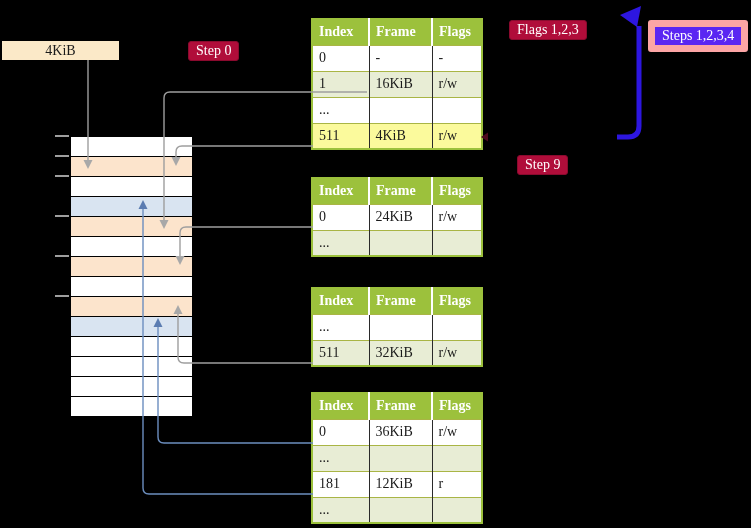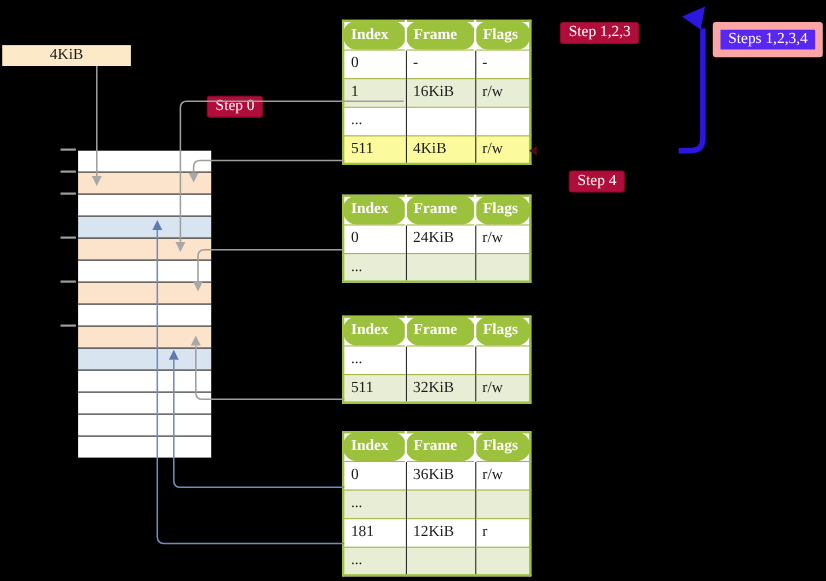--- a/index.html
+++ b/index.html
@@ -13,21 +13,21 @@
     position:absolute;color:#fff;font-size:14px;line-height:18px;
     padding:0 7px;border-radius:3px;white-space:nowrap;
   }
   .badge.red{background:var(--badge-red,#B00D3A);border:1px solid #8a0a2e;}
   .badge.blue{background:var(--badge-blue,#5A26F2);border:7px solid #fca5a5;}
   #size-label{
     position:absolute;left:2px;top:41px;width:117px;height:19px;
     background:var(--label-bg,#FBE9C8);color:#1a1a1a;font-size:14px;
     text-align:center;line-height:19px;
   }
-  #badge-step0{left:188px;top:41px;margin-top:46px;}
+  #badge-step0{left:188px;top:41px;}
   #badge-steps123{left:509px;top:20px;}
   #badge-steps1234{left:648px;top:20px;}
   #badge-step4{left:517px;top:155px;}
   
   #memory-column{
     position:absolute;left:70px;top:136px;width:121px;
     border:1px solid #000;box-sizing:content-box;z-index:1;
   }
   .mrow{height:19px;border-bottom:1px solid #000;}
   .mrow:last-child{border-bottom:none;}
@@ -39,44 +39,43 @@
   table.ptable{
     position:absolute;left:311px;width:170px;table-layout:fixed;
     border-collapse:collapse;background:#fff;
     border:2px solid var(--green,#9CC13C);
     font-size:14px;color:#1a1a1a;z-index:2;
   }
   .ptable th{
     background:var(--green,#9CC13C);color:#fff;font-weight:bold;
     text-align:left;height:26px;padding:0 0 0 6px;box-sizing:border-box;
     border-left:2px solid #fff;
-    border-radius:12px;
   }
   .ptable th:first-child{border-left:none;}
   .ptable td{
     height:26px;padding:0 0 0 6px;box-sizing:border-box;vertical-align:middle;
     border-left:1px solid #2a2a2a;border-top:1px solid #A9B545;
   }
   .ptable td:first-child{border-left:none;}
   .ptable tr.green td{background:var(--lgreen,#E8EDD5);}
   .ptable tr.yellow td{background:var(--yellow,#FBFA9C);}
   
   #overlay{position:absolute;left:0;top:0;z-index:5;pointer-events:none;}
 </style>
 </head>
 <body>
 
 <div id="stage">
 
   <div id="size-label">4KiB</div>
 
   <div id="badge-step0" class="badge red">Step 0</div>
-  <div id="badge-steps123" class="badge red">Step 1,2,3</div>
+  <div id="badge-steps123" class="badge red">Flags 1,2,3</div>
   <div id="badge-steps1234" class="badge blue">Steps 1,2,3,4</div>
-  <div id="badge-step4" class="badge red">Step 4</div>
+  <div id="badge-step4" class="badge red">Step 9</div>
 
   <div id="memory-column">
       <div class="mrow white"></div>
       <div class="mrow peach"></div>
       <div class="mrow white"></div>
       <div class="mrow blue"></div>
       <div class="mrow peach"></div>
       <div class="mrow white"></div>
       <div class="mrow peach"></div>
       <div class="mrow white"></div>

